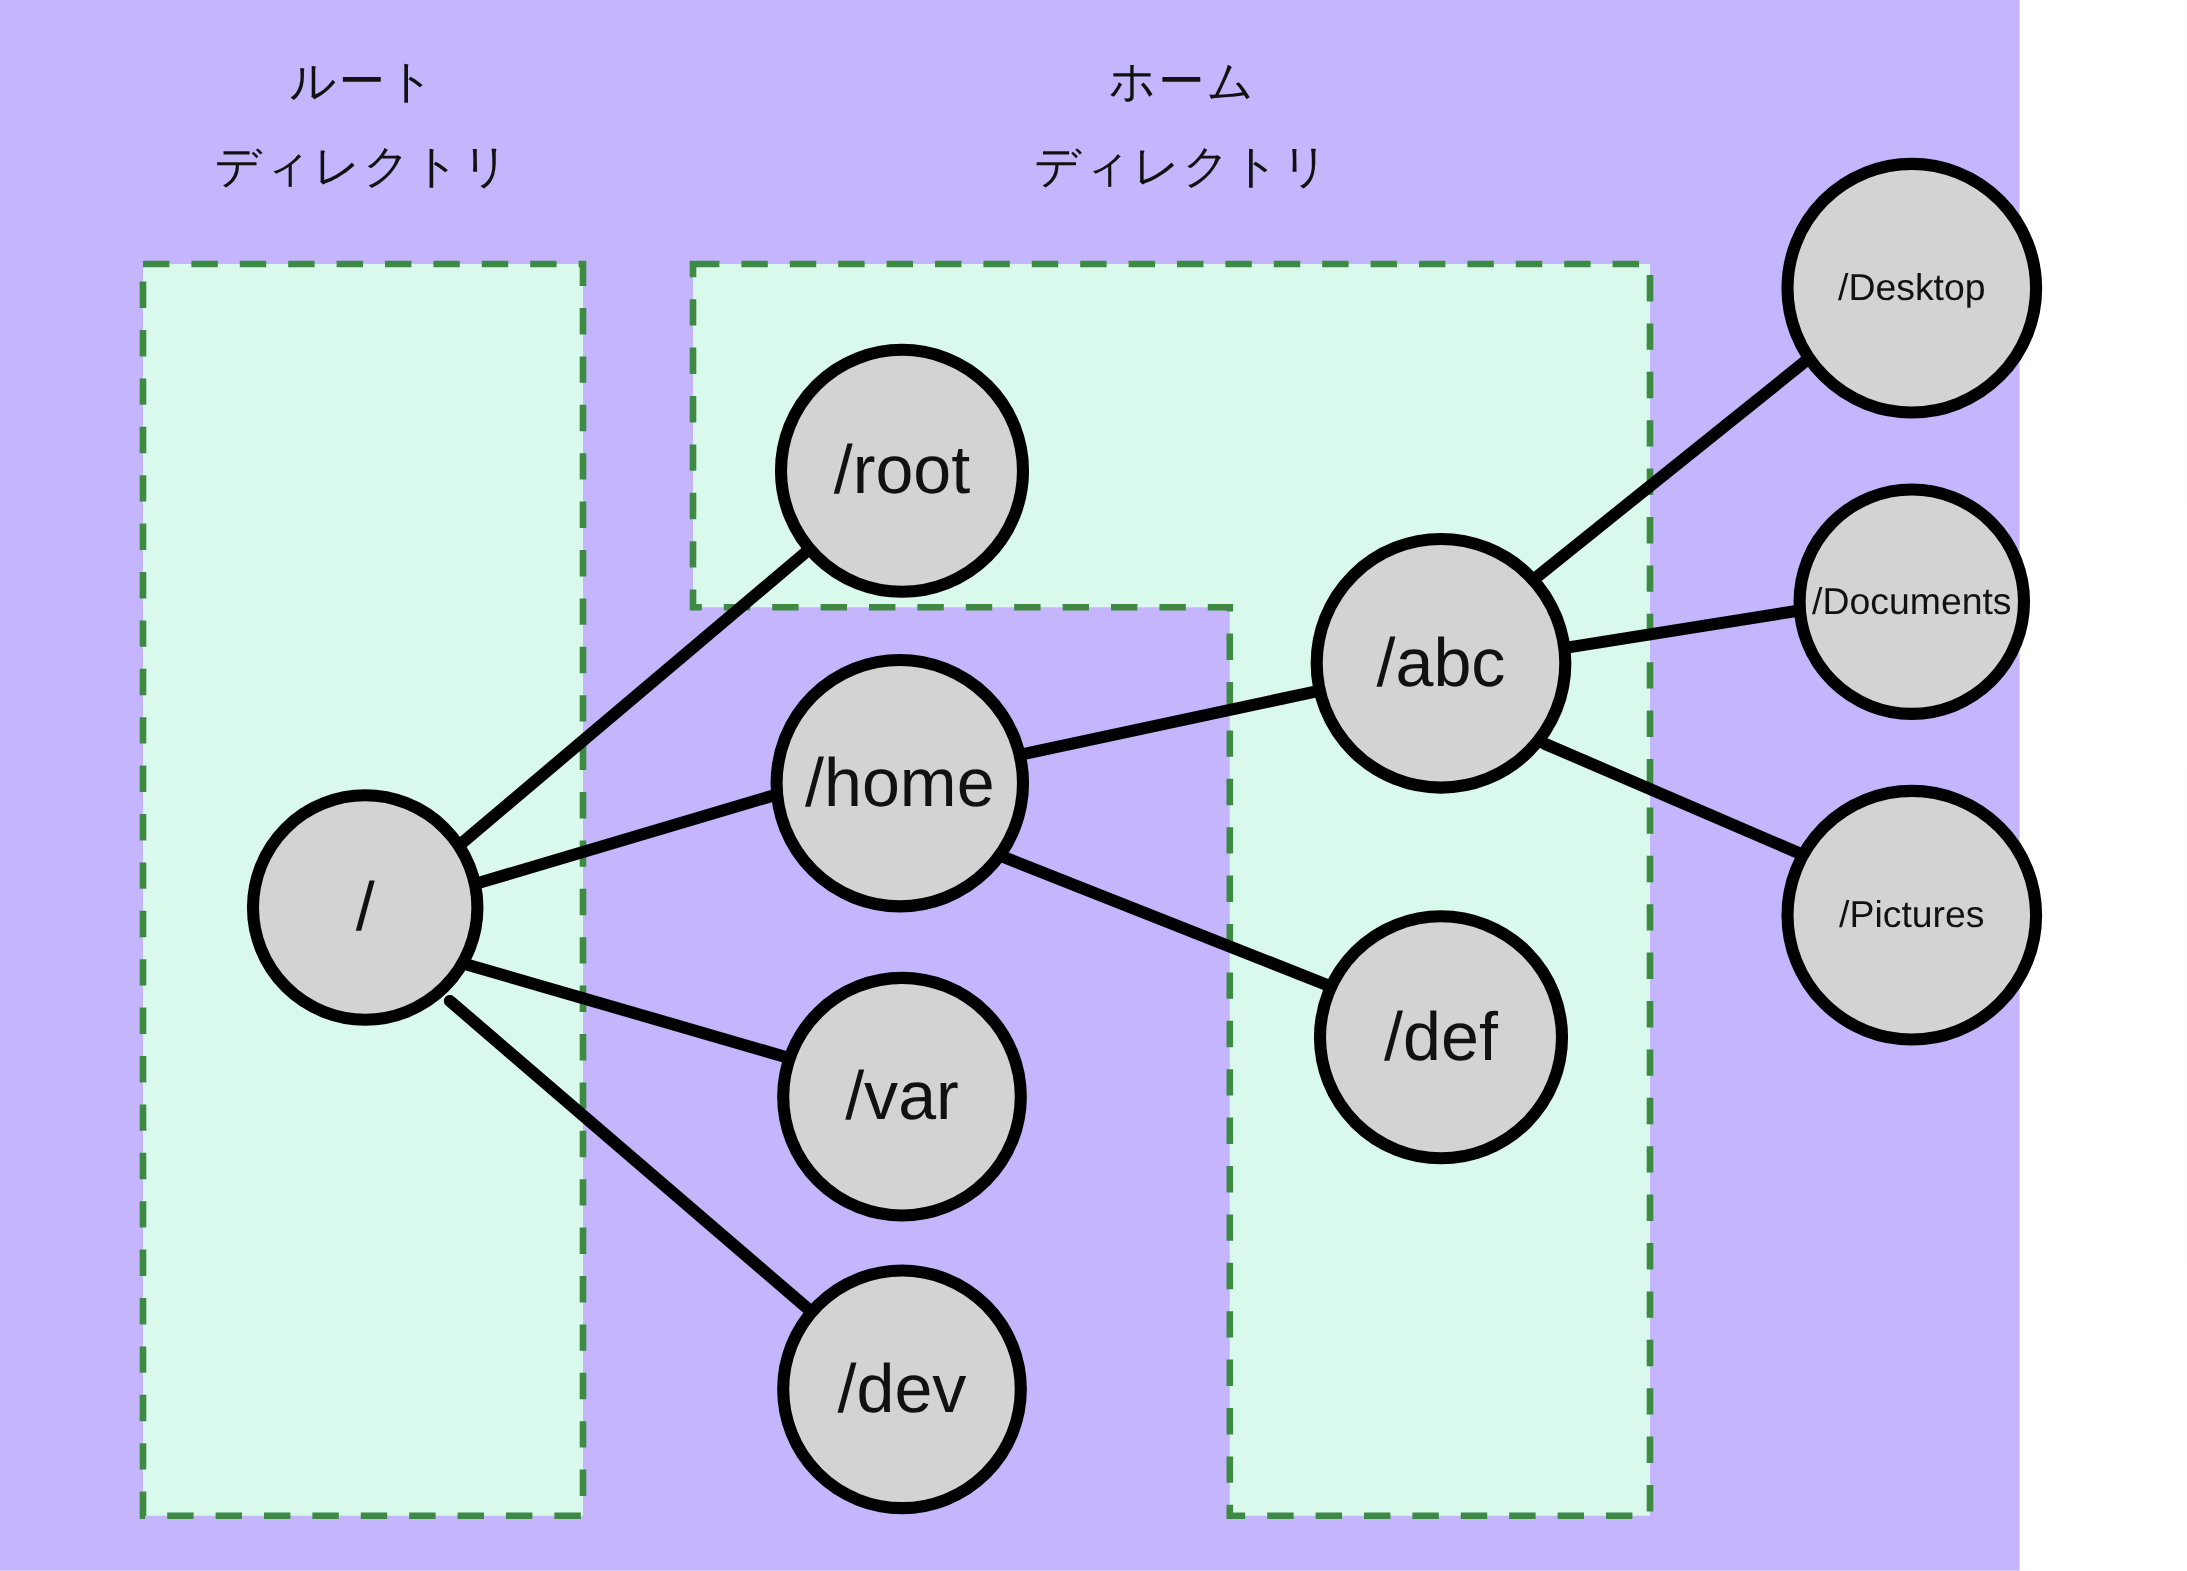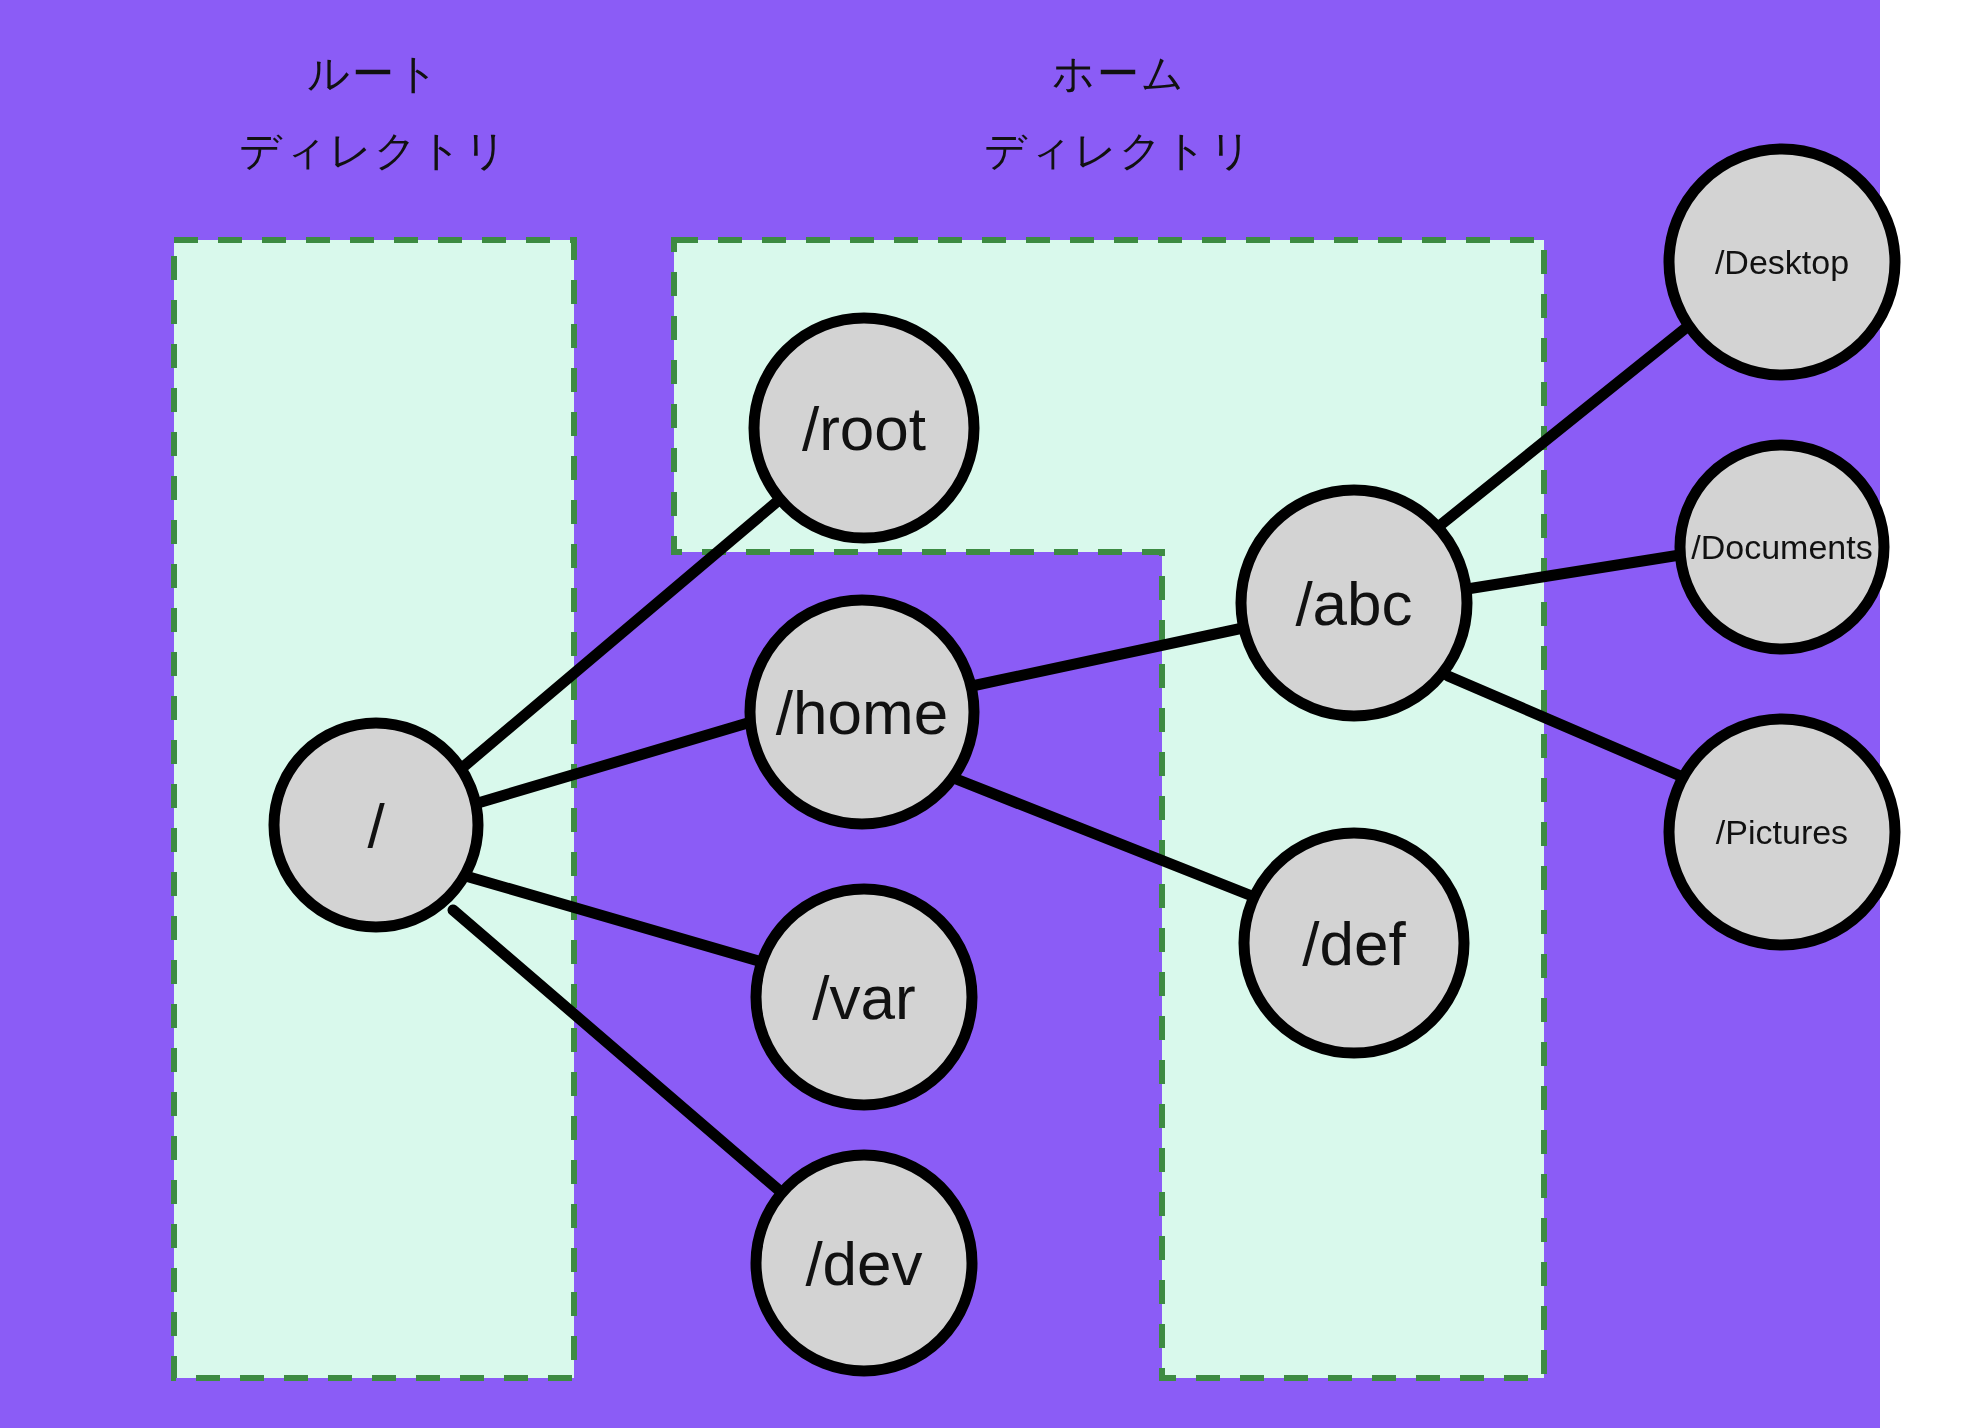--- a/index.html
+++ b/index.html
@@ -10,22 +10,21 @@
   body {
     width: 1988px;
     height: 1428px;
     overflow: hidden;
     font-family: "Liberation Sans", sans-serif;
   }
   #diagram-root {
     position: relative;
     width: 1836px;
     height: 1428px;
-    background: #8b5cf6;
-    padding-left: 44px;
+    background: #c4b5fd;
   }
   #diagram-svg {
     display: block;
     width: 1988px;
     height: 1428px;
   }
   .region-fill {
     fill: #d9f9ec;
     stroke: none;
   }

